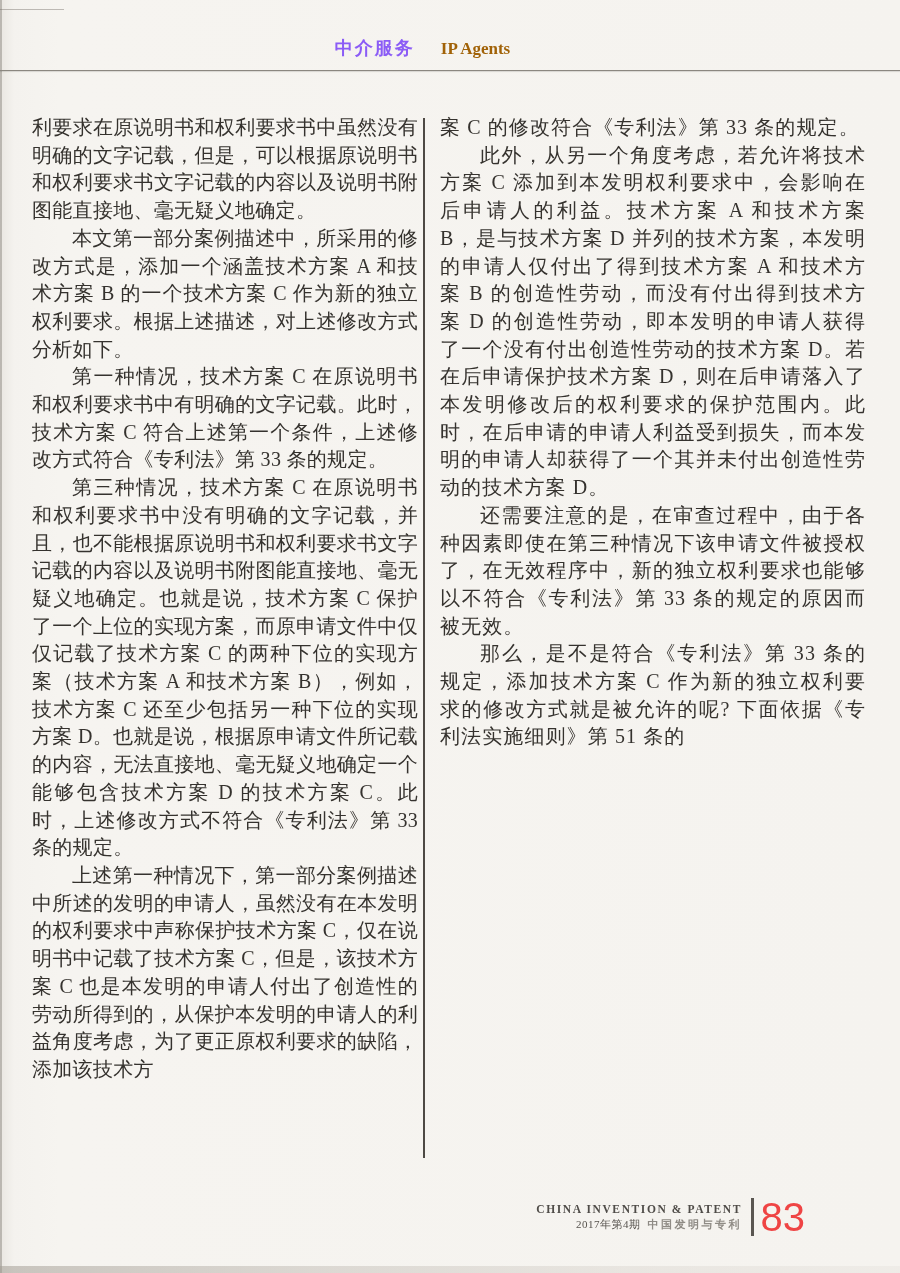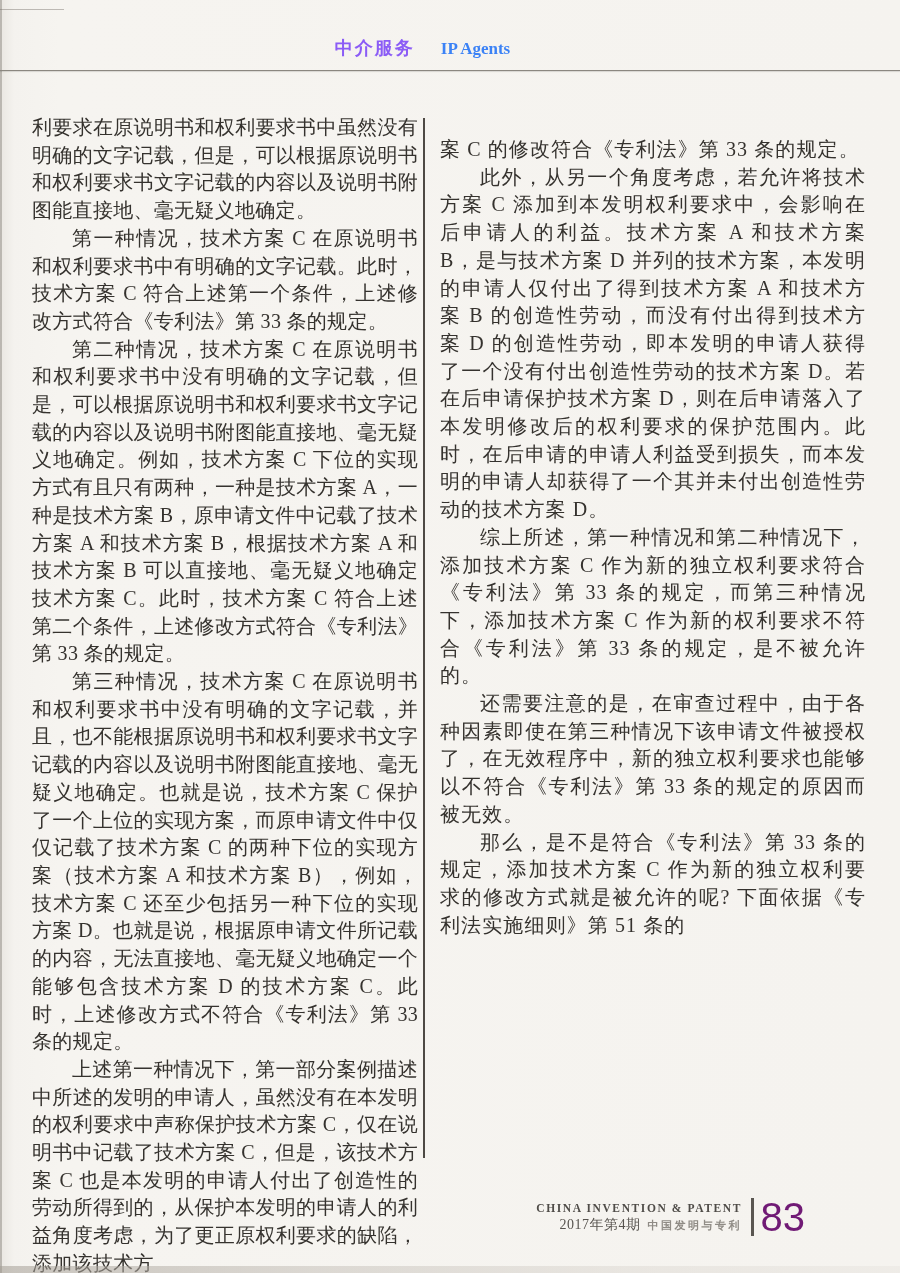--- a/index.html
+++ b/index.html
@@ -24,32 +24,32 @@
     opacity:.55;
   }
   .header{
     position:absolute;top:36px;left:0;width:845px;
     text-align:center;white-space:nowrap;
   }
   .header .cn{
     font-size:18px;font-weight:bold;letter-spacing:2px;color:#8b5cf6;
   }
   .header .en{
-    font-size:17px;font-weight:bold;margin-left:26px;color:#3b82f6;
+    font-size:17px;font-weight:bold;margin-left:26px;color:#a16207;
     font-family:"Liberation Serif","DejaVu Serif",serif;
   }
   .header-rule{
     position:absolute;top:70px;left:0;width:900px;height:1px;
     background:#8b8780;box-shadow:0 1px 1px rgba(60,55,50,.18);
   }
   .col{
     position:absolute;top:114px;
   }
   .col-left{left:32px;width:386px;}
-  .col-right{left:440px;width:426px;margin-top:22px;}
+  .col-right{left:440px;width:426px;}
   .col p{
     margin:0;padding:0;
     font-size:20px;line-height:27.7px;
     text-align:justify;text-justify:inter-ideograph;
     letter-spacing:.3px;
   }
   .col-right p{letter-spacing:1.1px;}
   .col p.indent{text-indent:2em;}
   .col-divider{
     position:absolute;left:423px;top:118px;width:1.5px;height:1040px;
@@ -63,57 +63,56 @@
     text-align:center;line-height:1.25;white-space:nowrap;
   }
   .footer-journal-en{
     font-size:11.5px;letter-spacing:1.6px;font-weight:600;color:#4f4c48;
     font-family:"Liberation Serif","DejaVu Serif",serif;
   }
   .footer-line2{
     display:flex;align-items:baseline;justify-content:flex-end;margin-top:1px;
   }
   .footer-issue{
-    font-size:14px;color:#57534e;letter-spacing:.5px;margin-right:7px;
+    font-size:11px;color:#57534e;letter-spacing:.5px;margin-right:7px;
   }
   .footer-journal-cn{
     font-size:11px;color:#8f8b85;letter-spacing:2.5px;font-weight:700;
     font-family:"Liberation Sans","DejaVu Sans",sans-serif;
   }
   .footer-bar{
     width:2.5px;height:38px;background:#5a5651;margin:0 7px 0 9px;
   }
   .footer-page{
-    font-size:40px;color:#701a75;line-height:1;
+    font-size:40px;color:#ef4444;line-height:1;
     font-family:"Liberation Sans","DejaVu Sans",sans-serif;font-weight:400;
   }
 </style>
 </head>
 <body>
 
 <div class="scan-left-edge"></div>
 <div class="scan-top-streak"></div>
 
 <div class="header">
   <span class="cn">中介服务</span><span class="en">IP Agents</span>
 </div>
 <div class="header-rule"></div>
 
 <div class="col col-left">
     <p class="">利要求在原说明书和权利要求书中虽然没有明确的文字记载，但是，可以根据原说明书和权利要求书文字记载的内容以及说明书附图能直接地、毫无疑义地确定。</p>
+    <p class="indent">本文第一部分案例描述中，所采用的修改方式是，添加一个涵盖技术方案 A 和技术方案 B 的一个技术方案 C 作为新的独立权利要求。根据上述描述，对上述修改方式分析如下。</p>
     <p class="indent">第一种情况，技术方案 C 在原说明书和权利要求书中有明确的文字记载。此时，技术方案 C 符合上述第一个条件，上述修改方式符合《专利法》第 33 条的规定。</p>
-    <p class="indent">第二种情况，技术方案 C 在原说明书和权利要求书中没有明确的文字记载，但是，可以根据原说明书和权利要求书文字记载的内容以及说明书附图能直接地、毫无疑义地确定。例如，技术方案 C 下位的实现方式有且只有两种，一种是技术方案 A，一种是技术方案 B，原申请文件中记载了技术方案 A 和技术方案 B，根据技术方案 A 和技术方案 B 可以直接地、毫无疑义地确定技术方案 C。此时，技术方案 C 符合上述第二个条件，上述修改方式符合《专利法》第 33 条的规定。</p>
     <p class="indent">第三种情况，技术方案 C 在原说明书和权利要求书中没有明确的文字记载，并且，也不能根据原说明书和权利要求书文字记载的内容以及说明书附图能直接地、毫无疑义地确定。也就是说，技术方案 C 保护了一个上位的实现方案，而原申请文件中仅仅记载了技术方案 C 的两种下位的实现方案（技术方案 A 和技术方案 B），例如，技术方案 C 还至少包括另一种下位的实现方案 D。也就是说，根据原申请文件所记载的内容，无法直接地、毫无疑义地确定一个能够包含技术方案 D 的技术方案 C。此时，上述修改方式不符合《专利法》第 33 条的规定。</p>
     <p class="indent">上述第一种情况下，第一部分案例描述中所述的发明的申请人，虽然没有在本发明的权利要求中声称保护技术方案 C，仅在说明书中记载了技术方案 C，但是，该技术方案 C 也是本发明的申请人付出了创造性的劳动所得到的，从保护本发明的申请人的利益角度考虑，为了更正原权利要求的缺陷，添加该技术方</p>
   </div>
 <div class="col-divider"></div>
 <div class="col col-right">
     <p class="">案 C 的修改符合《专利法》第 33 条的规定。</p>
     <p class="indent">此外，从另一个角度考虑，若允许将技术方案 C 添加到本发明权利要求中，会影响在后申请人的利益。技术方案 A 和技术方案 B，是与技术方案 D 并列的技术方案，本发明的申请人仅付出了得到技术方案 A 和技术方案 B 的创造性劳动，而没有付出得到技术方案 D 的创造性劳动，即本发明的申请人获得了一个没有付出创造性劳动的技术方案 D。若在后申请保护技术方案 D，则在后申请落入了本发明修改后的权利要求的保护范围内。此时，在后申请的申请人利益受到损失，而本发明的申请人却获得了一个其并未付出创造性劳动的技术方案 D。</p>
-    <p class="indent">综上所述，第一种情况和第二种情况下，添加技术方案 C 作为新的独立权利要求符合《专利法》第 33 条的规定，而第三种情况下，添加技术方案 C 作为新的权利要求不符合《专利法》第 33 条的规定，是不被允许的。</p>
     <p class="indent">还需要注意的是，在审查过程中，由于各种因素即使在第三种情况下该申请文件被授权了，在无效程序中，新的独立权利要求也能够以不符合《专利法》第 33 条的规定的原因而被无效。</p>
     <p class="indent">那么，是不是符合《专利法》第 33 条的规定，添加技术方案 C 作为新的独立权利要求的修改方式就是被允许的呢? 下面依据《专利法实施细则》第 51 条的</p>
   </div>
 
 <div class="footer">
   <div class="footer-text">
     <div class="footer-journal-en">CHINA INVENTION &amp; PATENT</div>
     <div class="footer-line2">
       <span class="footer-issue">2017年第4期</span>
       <span class="footer-journal-cn">中国发明与专利</span>

